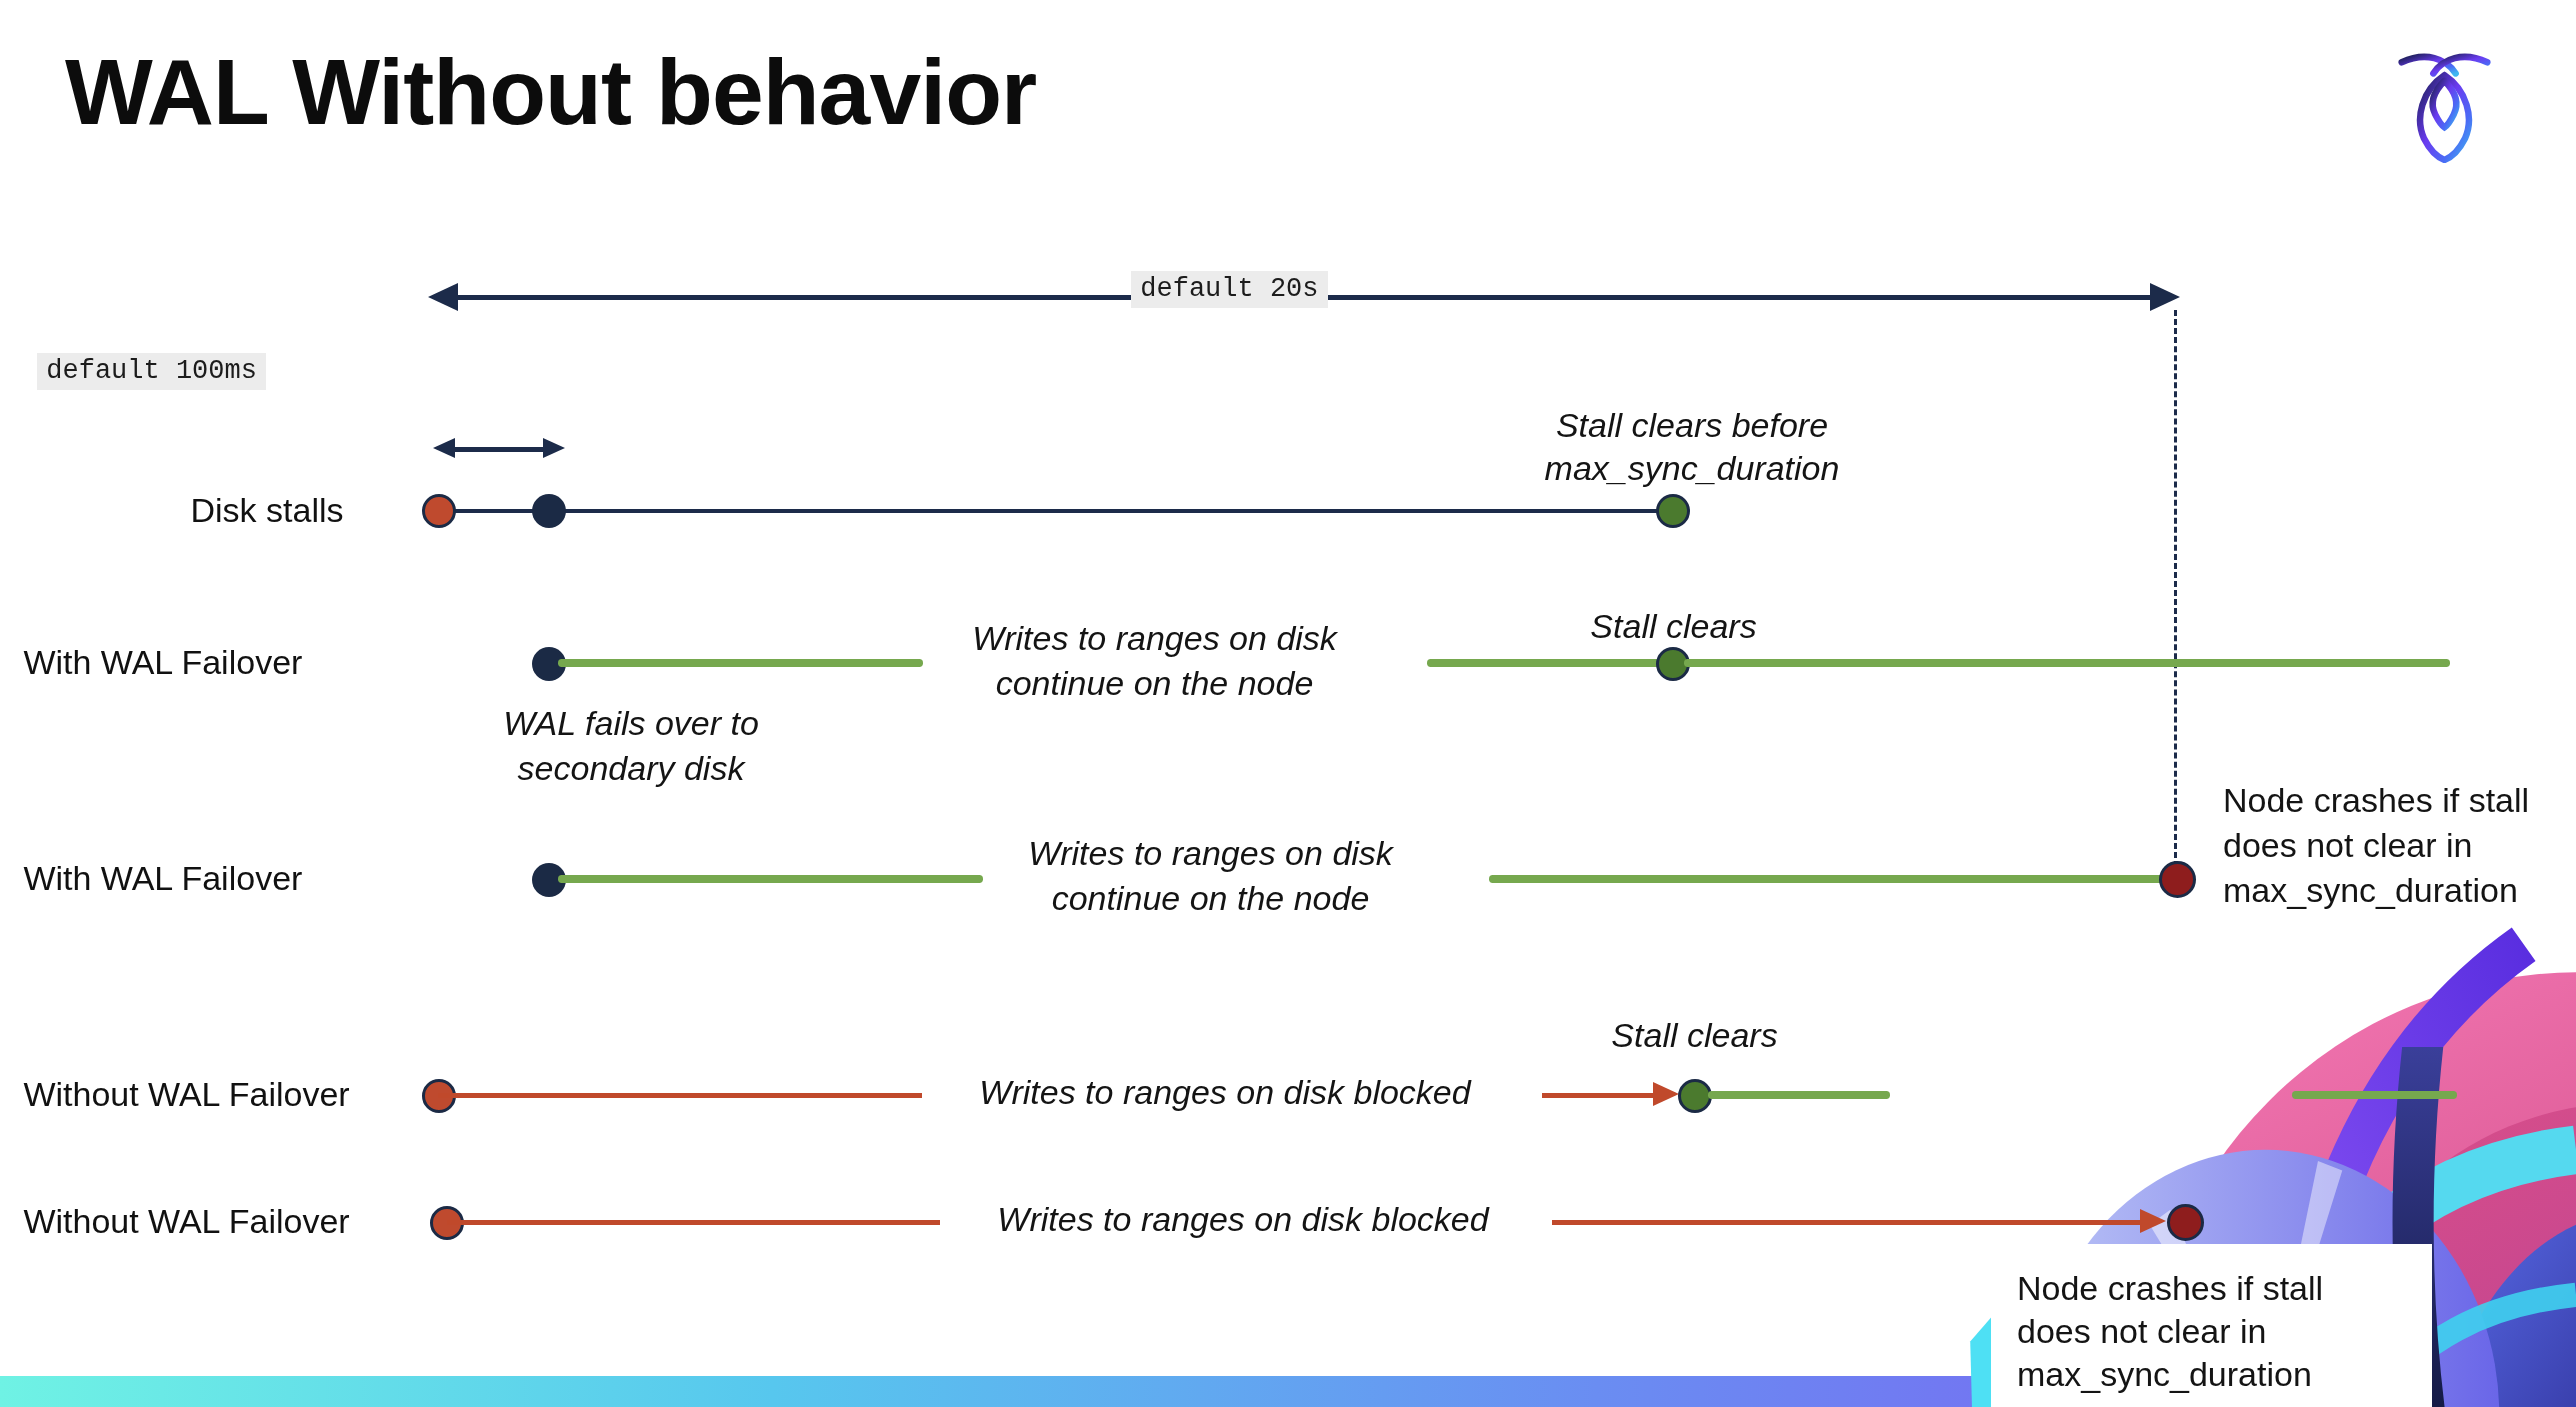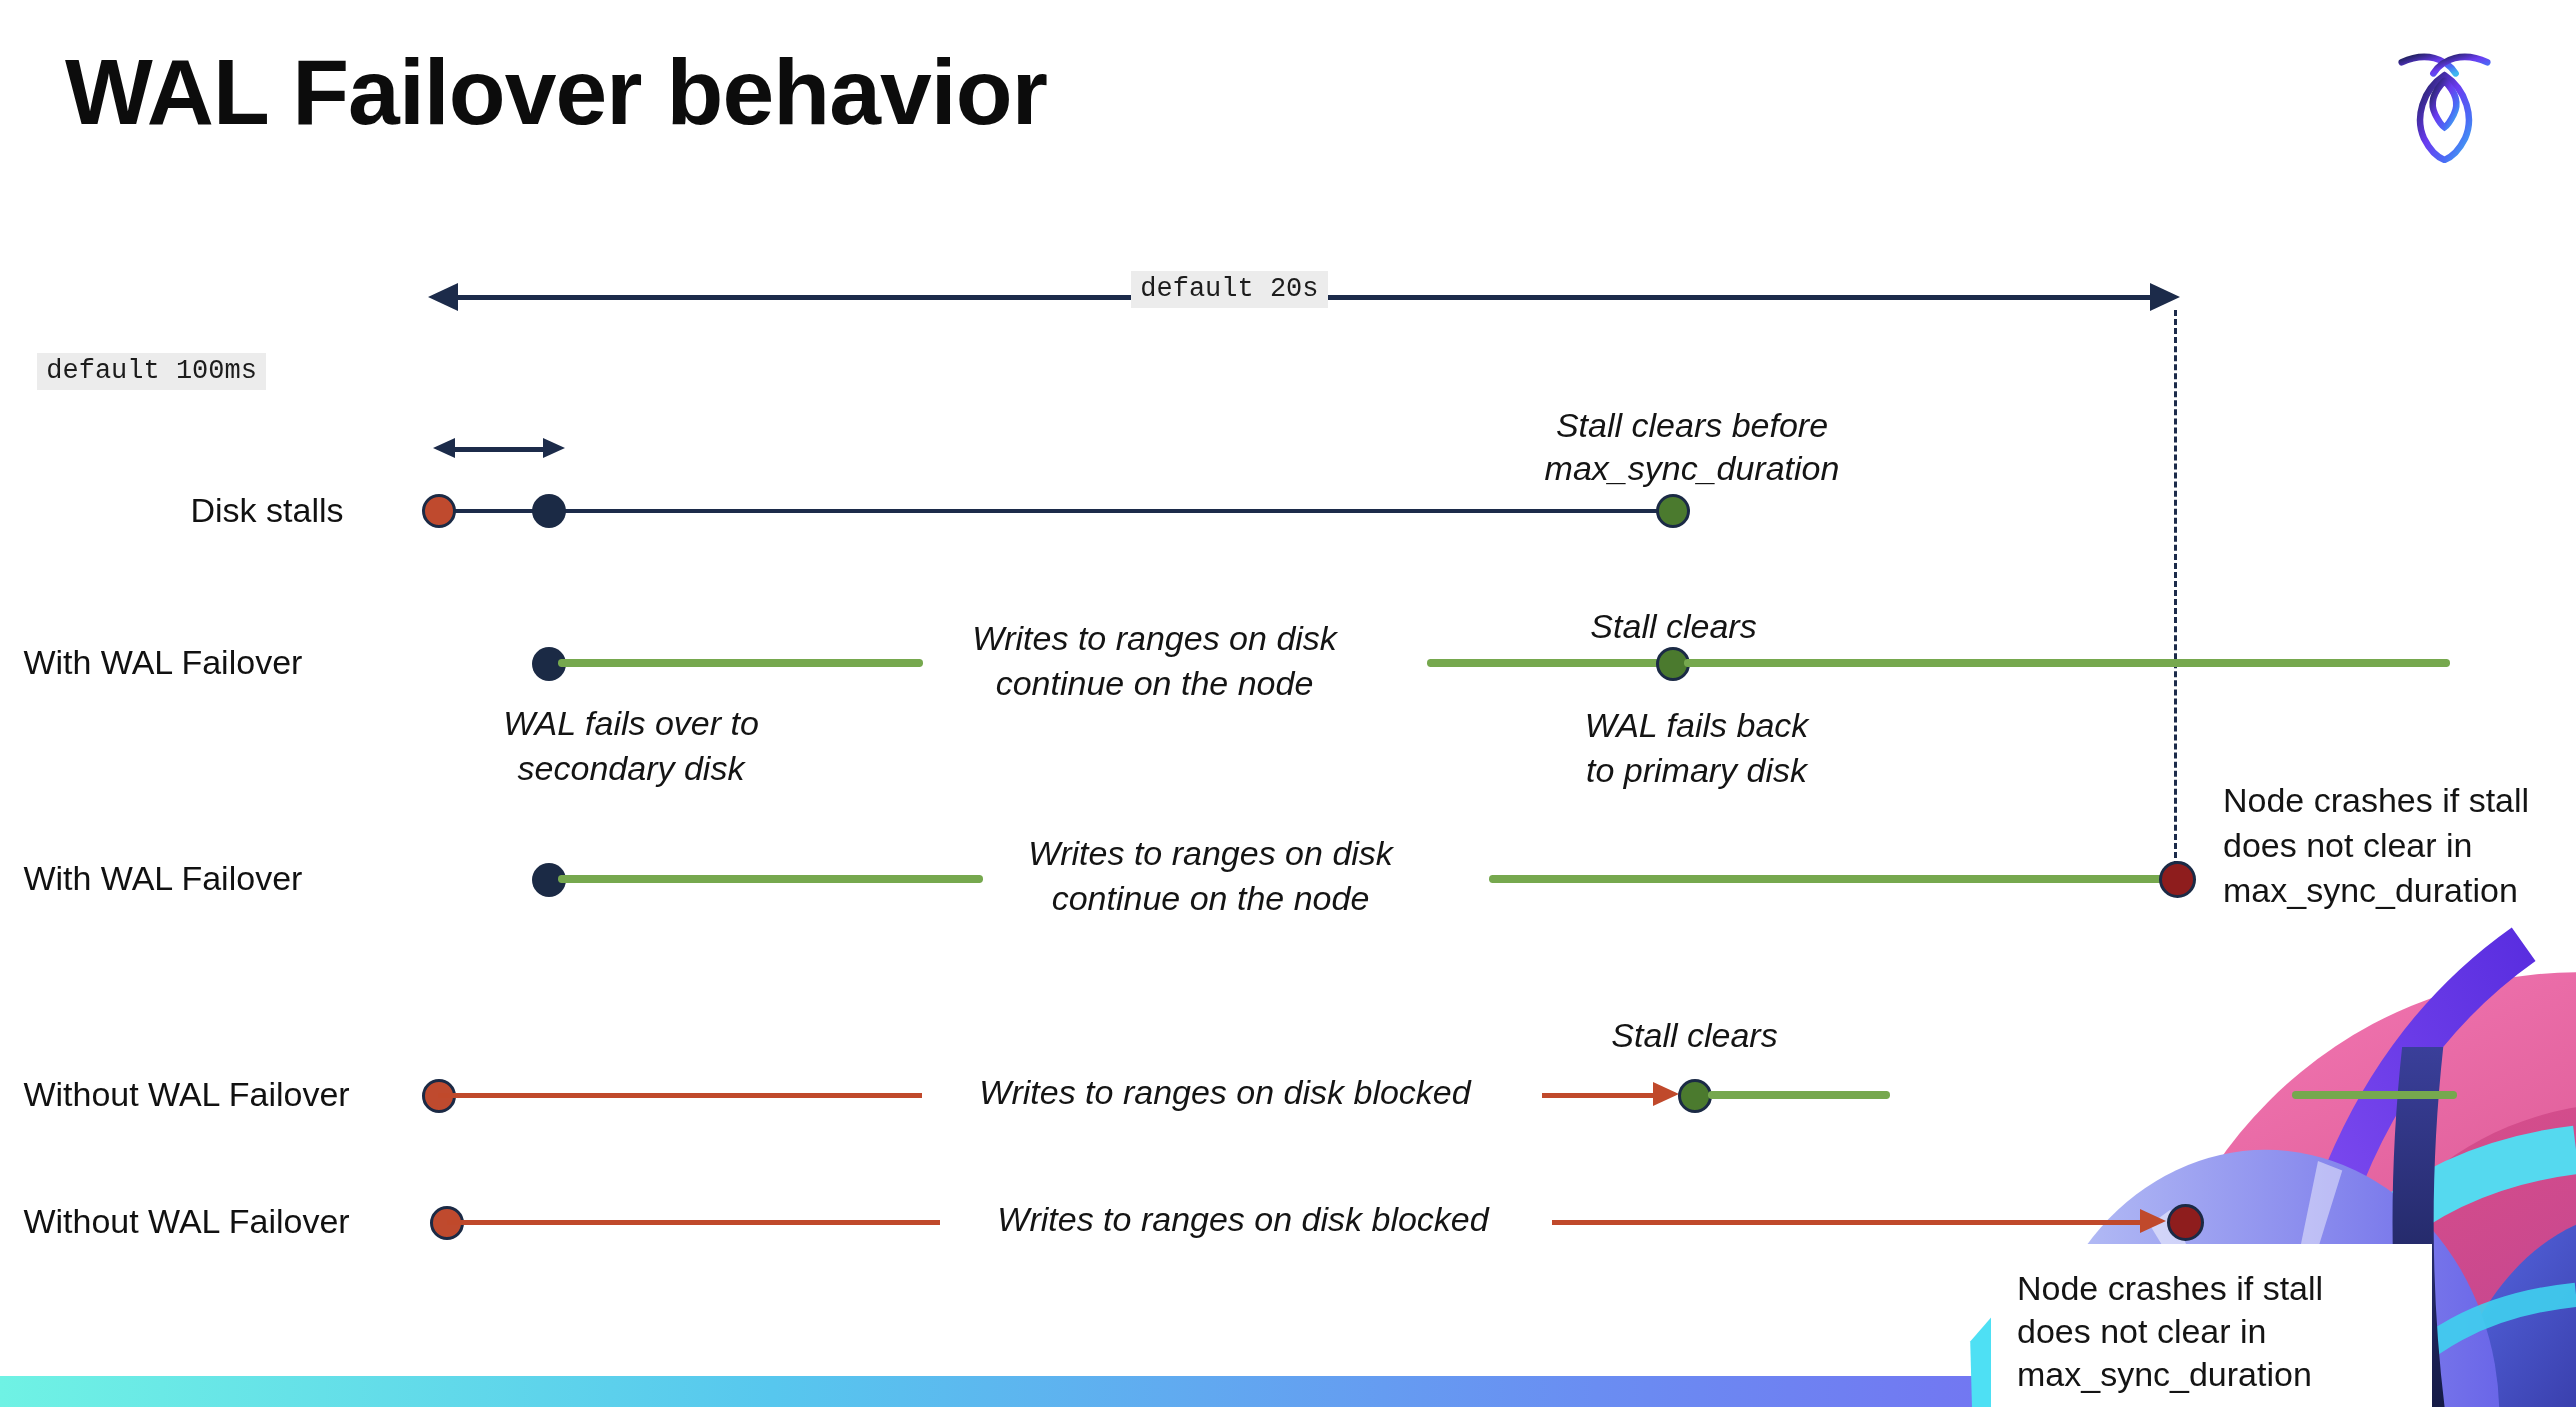--- a/index.html
+++ b/index.html
@@ -92,21 +92,21 @@
     <path d="M374,535 L180,432 L196,410 Z" fill="rgba(255,255,255,0.4)"></path>
     <path d="M470,535 C540,450 610,415 706,405" stroke="#3fd0ee" stroke-width="26" fill="none" opacity="0.9"></path>
     <path d="M520,140 C506,270 506,400 522,530 L566,530 C550,400 550,270 564,140 Z" fill="url(#gStalk)"></path>
     <path d="M58,455 L84,425 L96,530 L60,530 Z" fill="#4ee0f4"></path>
   </svg>
 
   <div class="callout-box" style="left:1991px;top:1244px;width:441px;height:164px;"></div>
 
   <div class="abs layer-content" style="left:0;top:0;width:2576px;height:1408px;">
 
-    <div class="abs title" style="left:65px;top:39px;">WAL Failover behavior</div>
+    <div class="abs title" style="left:65px;top:39px;">WAL Without behavior</div>
 
     <svg class="abs" style="left:2398px;top:49px;" width="93" height="114" viewBox="0 0 100 122">
       <defs>
         <linearGradient id="gLogo" x1="0" y1="0" x2="1" y2="1">
           <stop offset="0" stop-color="#1a1e52"></stop>
           <stop offset="0.45" stop-color="#6a3bf0"></stop>
           <stop offset="0.75" stop-color="#4a6cf5"></stop>
           <stop offset="1" stop-color="#3fb8f0"></stop>
         </linearGradient>
       </defs>
@@ -151,24 +151,20 @@
       <span class="ln">continue on the node</span>
     </div>
     <div class="hline green-line" style="left:1427px;top:659px;width:235px;"></div>
     <div class="dot dot-green" style="left:1656px;top:647px;"></div>
     <div class="abs ann center" style="left:1580px;top:604px;width:187px;white-space:nowrap;">Stall clears</div>
     <div class="hline green-line" style="left:1684px;top:659px;width:766px;"></div>
     <div class="abs ann center" style="left:477px;top:701px;width:308px;">
       <span class="ln">WAL fails over to</span>
       <span class="ln">secondary disk</span>
     </div>
-    <div class="abs ann center" style="left:1561px;top:703px;width:271px;">
-      <span class="ln">WAL fails  back</span>
-      <span class="ln">to primary disk</span>
-    </div>
 
     <div class="abs row-label" style="left:23.4px;top:859px;">With WAL Failover</div>
     <div class="dot dot-navy" style="left:532px;top:863px;"></div>
     <div class="hline green-line" style="left:558px;top:875px;width:425px;"></div>
     <div class="abs ann center" style="left:991px;top:831px;width:439px;">
       <span class="ln">Writes to ranges on disk</span>
       <span class="ln">continue on the node</span>
     </div>
     <div class="hline green-line" style="left:1489px;top:875px;width:676px;"></div>
     <div class="dot dot-maroon" style="left:2159px;top:861px;"></div>

